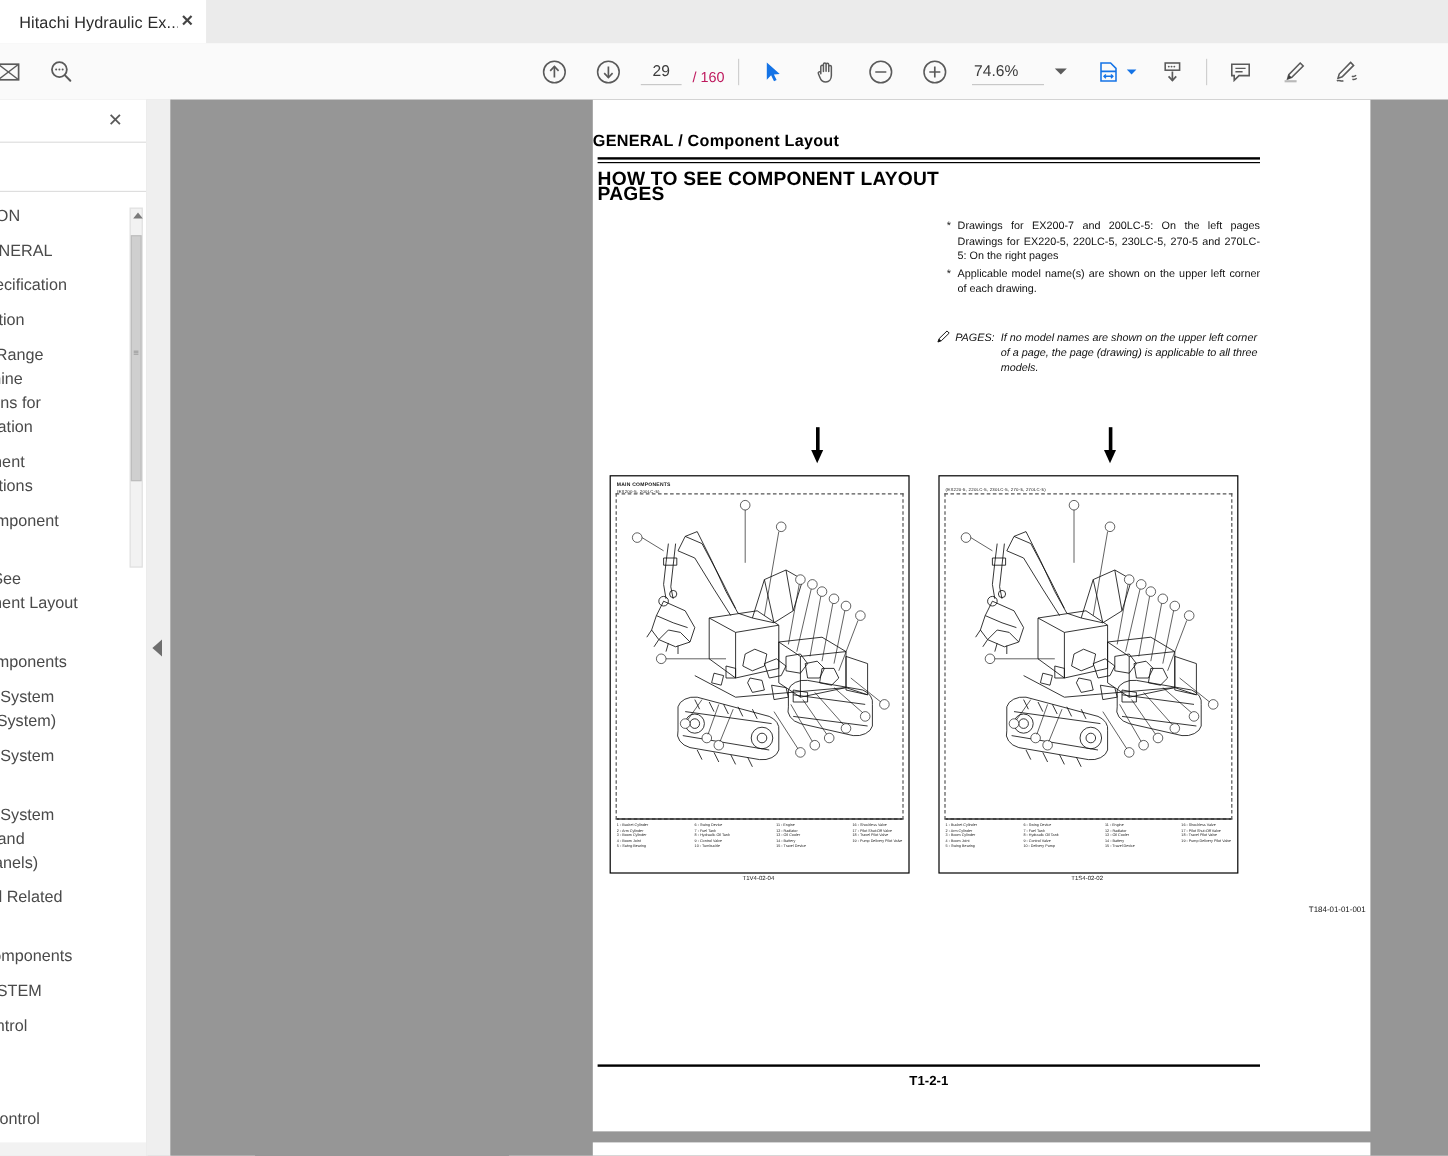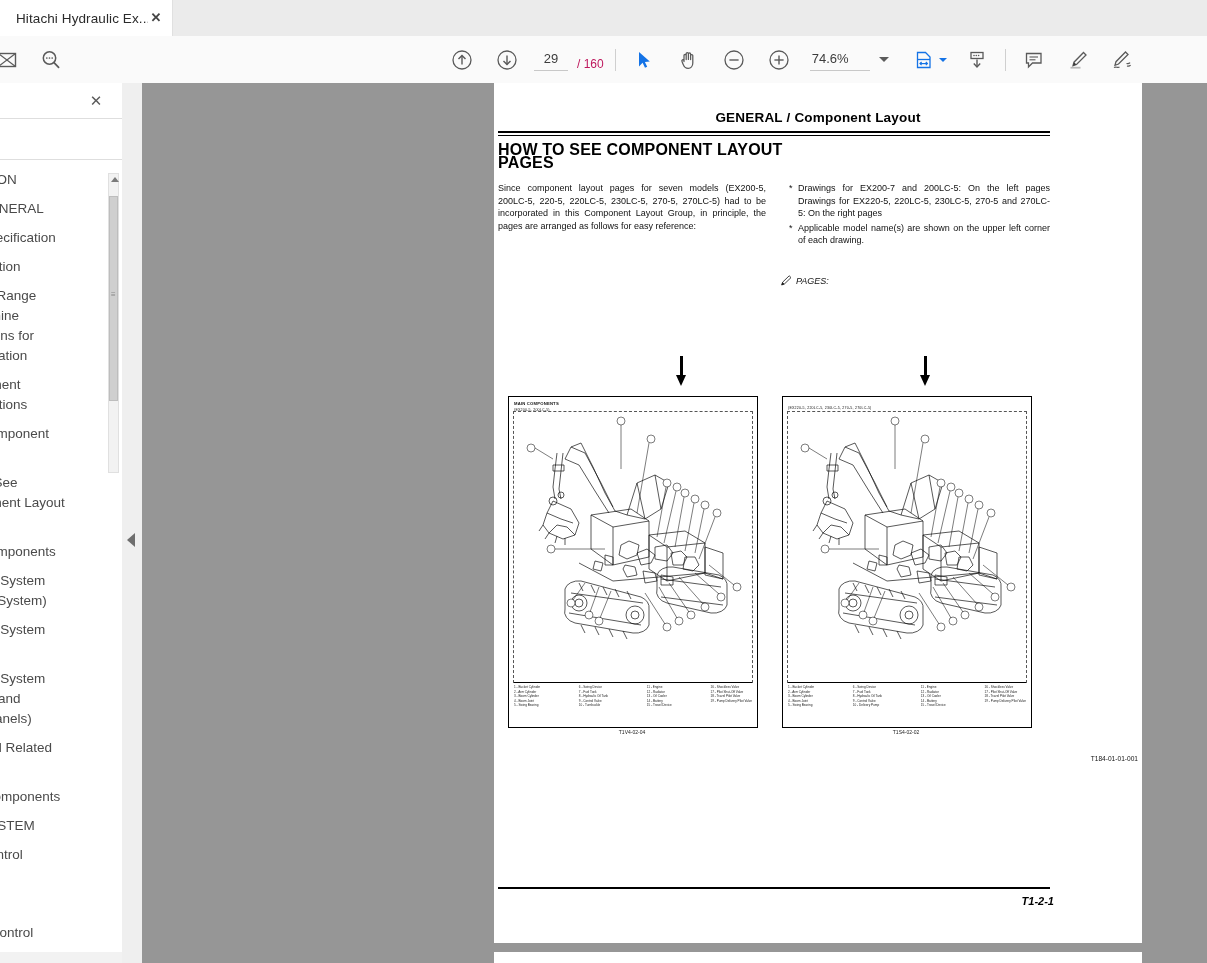--- a/index.html
+++ b/index.html
@@ -128,21 +128,21 @@
   .page-next{
     position:absolute;left:352px;top:869px;width:648px;height:94px;background:#ffffff;
   }
   .page-gap{
     position:absolute;left:352px;top:860px;width:648px;height:9px;background:#969696;
   }
 
   
   .pg{position:absolute;left:0;top:0;width:648px;height:860px;color:#000;}
   .pg-title{
-    position:absolute;left:0;top:27px;width:648px;text-align:center;
+    position:absolute;left:0;top:27px;width:648px;text-align:left;
     font-size:13.5px;font-weight:bold;letter-spacing:.2px;
   }
   .rule{position:absolute;left:4px;width:552px;background:#000;}
   .hdr-rule1{top:48px;height:2px;}
   .hdr-rule2{top:52px;height:1px;}
   .foot-rule{top:804px;height:1.5px;}
   .pg-sub{
     position:absolute;left:4px;top:60px;width:290px;
     font-size:16px;font-weight:bold;line-height:13px;letter-spacing:.2px;
   }
@@ -192,22 +192,22 @@
   .fig-arrow{
     position:absolute;width:0;height:0;
     border-left:5px solid transparent;border-right:5px solid transparent;
     border-top:11px solid #000;
   }
   .fig-arrow-stem{position:absolute;width:3px;height:19px;background:#000;}
   .docid{
     position:absolute;right:4px;top:672px;font-size:6.6px;color:#111;
   }
   .pg-foot{
-    position:absolute;left:0;top:812px;width:560px;text-align:right;
-    font-size:11px;font-weight:bold;color:#000;font-style:italic;
+    position:absolute;left:0;top:812px;width:560px;text-align:center;
+    font-size:11px;font-weight:bold;color:#000;
   }
 
   
   .drawing{position:absolute;left:0;top:0;width:100%;height:100%;}
 </style>
 </head>
 <body>
 
 <div class="app">
 
@@ -401,21 +401,20 @@
     <div class="page">
       <div class="pg">
 
         <div class="pg-title">GENERAL / Component Layout</div>
         <div class="rule hdr-rule1"></div>
         <div class="rule hdr-rule2"></div>
 
         <div class="pg-sub">HOW  TO  SEE  COMPONENT  LAYOUT
 PAGES</div>
 
-        <div class="col-l">Since component layout pages for seven models (EX200-5, 200LC-5, 220-5, 220LC-5, 230LC-5, 270-5, 270LC-5) had to be incorporated in this Component Layout Group, in principle, the pages are arranged as follows for easy reference:</div>
 
         <div class="col-r">
           <div class="bullet-row">
             <div class="bullet-star">*</div>
             <div class="bullet-txt">Drawings for EX200-7 and 200LC-5: On the left pages
 Drawings for EX220-5, 220LC-5, 230LC-5, 270-5 and 270LC-5: On the right pages</div>
           </div>
           <div class="bullet-row">
             <div class="bullet-star">*</div>
             <div class="bullet-txt">Applicable model name(s) are shown on the upper left corner of each drawing.</div>
@@ -423,20 +422,21 @@
         </div>
 
         <div class="note">
           <div class="note-icon">
             <svg width="12" height="11" viewBox="0 0 12 11">
               <path d="M9.2 .8 L11 2.6 L4.4 9 L1.6 10 L2.6 7.2 Z" fill="none" stroke="#111" stroke-width=".8"></path>
               <path d="M2.6 7.2 L4.4 9 L1.6 10 Z" fill="#111"></path>
             </svg>
           </div>
           <div class="note-lbl">PAGES:</div>
+          <div class="note-body">If no model names are shown on the upper left corner of a page, the page (drawing) is applicable to all three models.</div>
         </div>
 
         <div class="fig-arrow-stem" style="left:186px;top:273px;"></div>
         <div class="fig-arrow" style="left:182px;top:292px;"></div>
         <div class="fig-arrow-stem" style="left:430px;top:273px;"></div>
         <div class="fig-arrow" style="left:426px;top:292px;"></div>
 
         <div class="fig fig-l">
           <div class="fig-hdr">
             <span>MAIN COMPONENTS</span><br>

